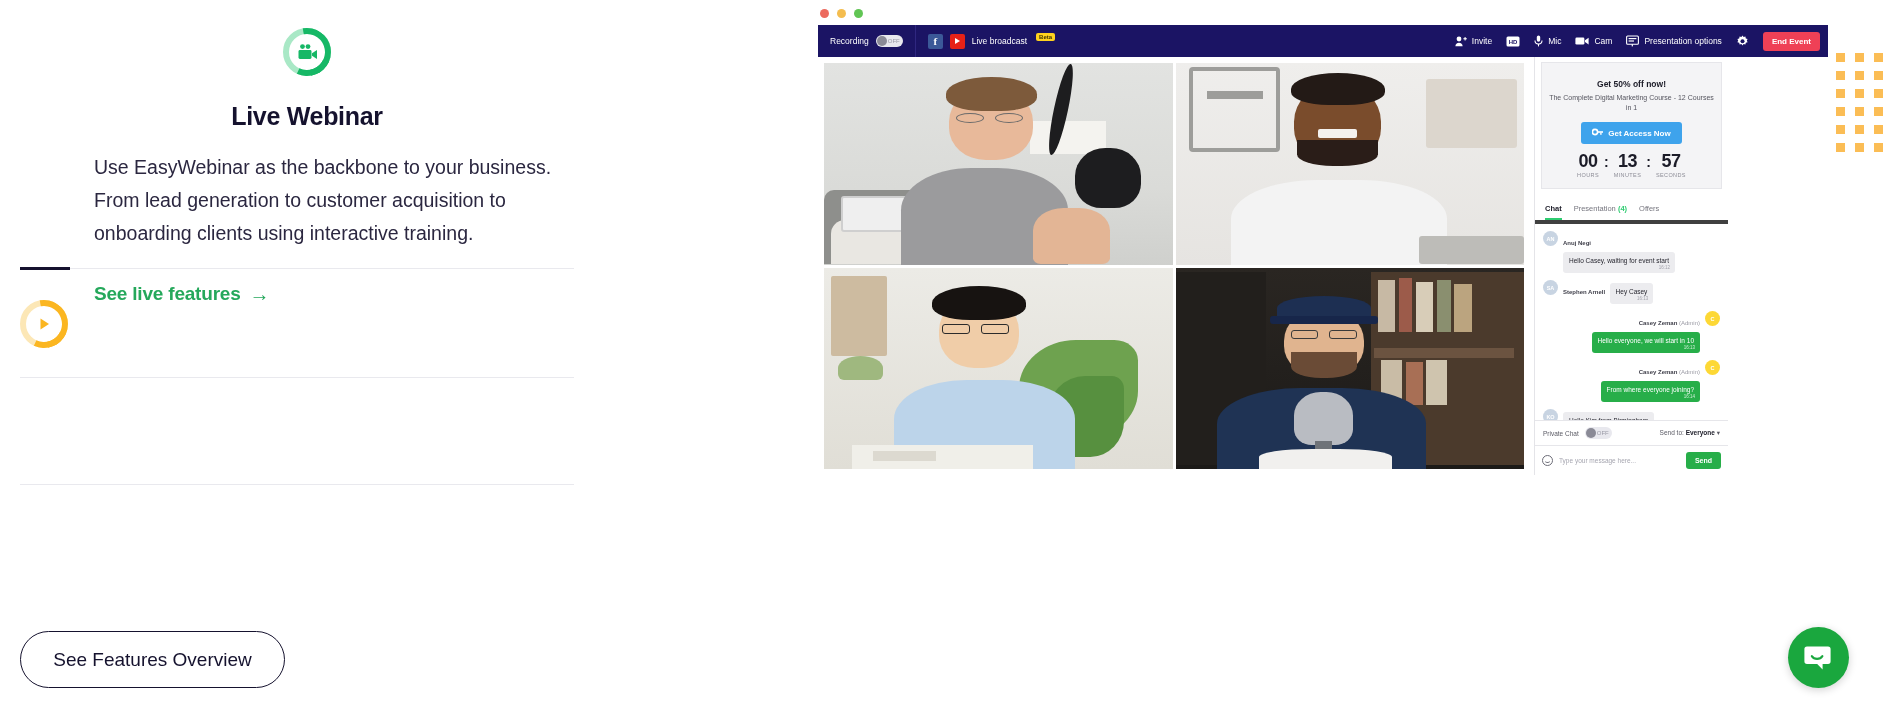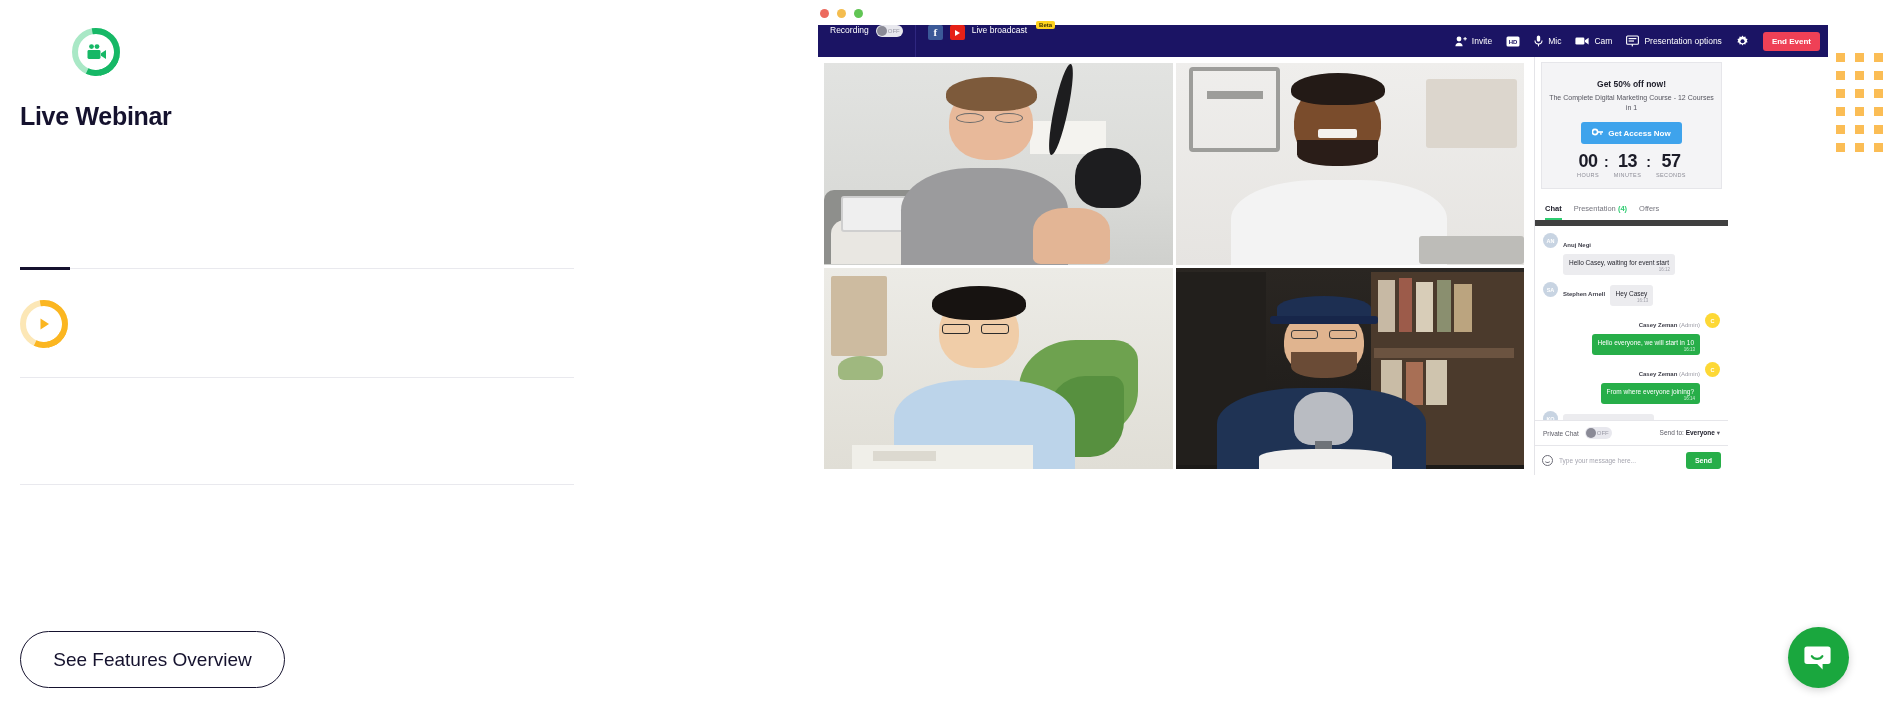--- a/index.html
+++ b/index.html
@@ -94,21 +94,21 @@
   .mac-dots i { width: 9px; height: 9px; border-radius: 50%; display: block; }
 
   .app-toolbar {
     position: absolute; left: 10px; top: 25px;
     width: 1010px; height: 32px;
     background: #1b1464;
     display: flex; align-items: center;
   }
   .tb-left { display: flex; align-items: center; height: 100%; }
   .tb-sec {
-    display: flex; align-items: flex-start; gap: 7px;
+    display: flex; align-items: center; gap: 7px;
     padding: 0 12px; height: 100%;
     border-right: 1px solid #2f2780;
   }
   .tb-sec:last-child { border-right: none; }
   .tb-label { color: #fff; font-size: 8.5px; white-space: nowrap; }
   .toggle {
     width: 27px; height: 12px; border-radius: 7px; background: #e8e8ee;
     position: relative; display: inline-block;
   }
   .toggle::before {
@@ -178,21 +178,21 @@
   }
   .key-ic { font-size: 8px; }
   .cd-row { display: flex; align-items: flex-start; justify-content: center; gap: 5px; margin-top: 8px; }
   .cd-unit { text-align: center; }
   .cd-num { font-size: 18px; font-weight: bold; color: #1c1c28; line-height: 19px; letter-spacing: -0.5px;}
   .cd-lbl { font-size: 5.5px; color: #8c8c96; letter-spacing: 0.4px; margin-top: 1px; }
   .cd-sep { font-size: 14px; color: #1c1c28; font-weight: bold; line-height: 20px; }
 
   .chat-tabs {
     display: flex; gap: 12px; padding: 8px 10px 0;
-    border-bottom: 6px solid #404040; margin-top: 7px;
+    border-bottom: 4px solid #404040; margin-top: 7px;
   }
   .ctab { font-size: 7.5px; color: #76767f; padding-bottom: 5px; cursor: pointer; white-space: nowrap; }
   .ctab.active { color: #1c1c28; font-weight: bold; border-bottom: 2px solid #2ecc71; }
   .ct-count { color: #2ecc71; font-weight: bold; }
 
   .chat-body { flex: 1; padding: 7px 8px; overflow: hidden; }
   .msg { display: flex; gap: 5px; margin-bottom: 7px; align-items: flex-start; }
   .msg.out { flex-direction: row-reverse; }
   .av {
     width: 15px; height: 15px; border-radius: 50%; background: #c8d4e2;
@@ -268,20 +268,27 @@
           <span class="glyph">
             <svg width="22" height="16" viewBox="0 0 22 16" aria-hidden="true">
               <circle cx="6.5" cy="2.6" r="2.4" fill="#16b866"></circle>
               <circle cx="12" cy="2.6" r="2.4" fill="#16b866"></circle>
               <rect x="2.5" y="6" width="13" height="9" rx="1.4" fill="#16b866"></rect>
               <path d="M16 9.2 L21 6 L21 15 L16 11.8 Z" fill="#16b866"></path>
             </svg>
           </span>
         </span>
         <span class="acc-title">Live Webinar</span>
+      </div>
+      <div class="acc-body">
+        <p class="acc-desc">Use EasyWebinar as the backbone to your business. From lead generation to customer acquisition to onboarding clients using interactive training.</p>
+        <a class="acc-link" href="#">
+          <span>See live features</span>
+          <span class="arr">→</span>
+        </a>
       </div>
     </div>
 
     <div class="divider" style="position:absolute;left:20px;top:268px;">
       <span class="accent"></span>
     </div>
 
     <div class="acc-item" style="position:absolute;left:20px;top:300px;">
       <div class="acc-head">
         <span class="ring" style="--ringlight:#fce7b6;--ringdark:#fbb621;">

